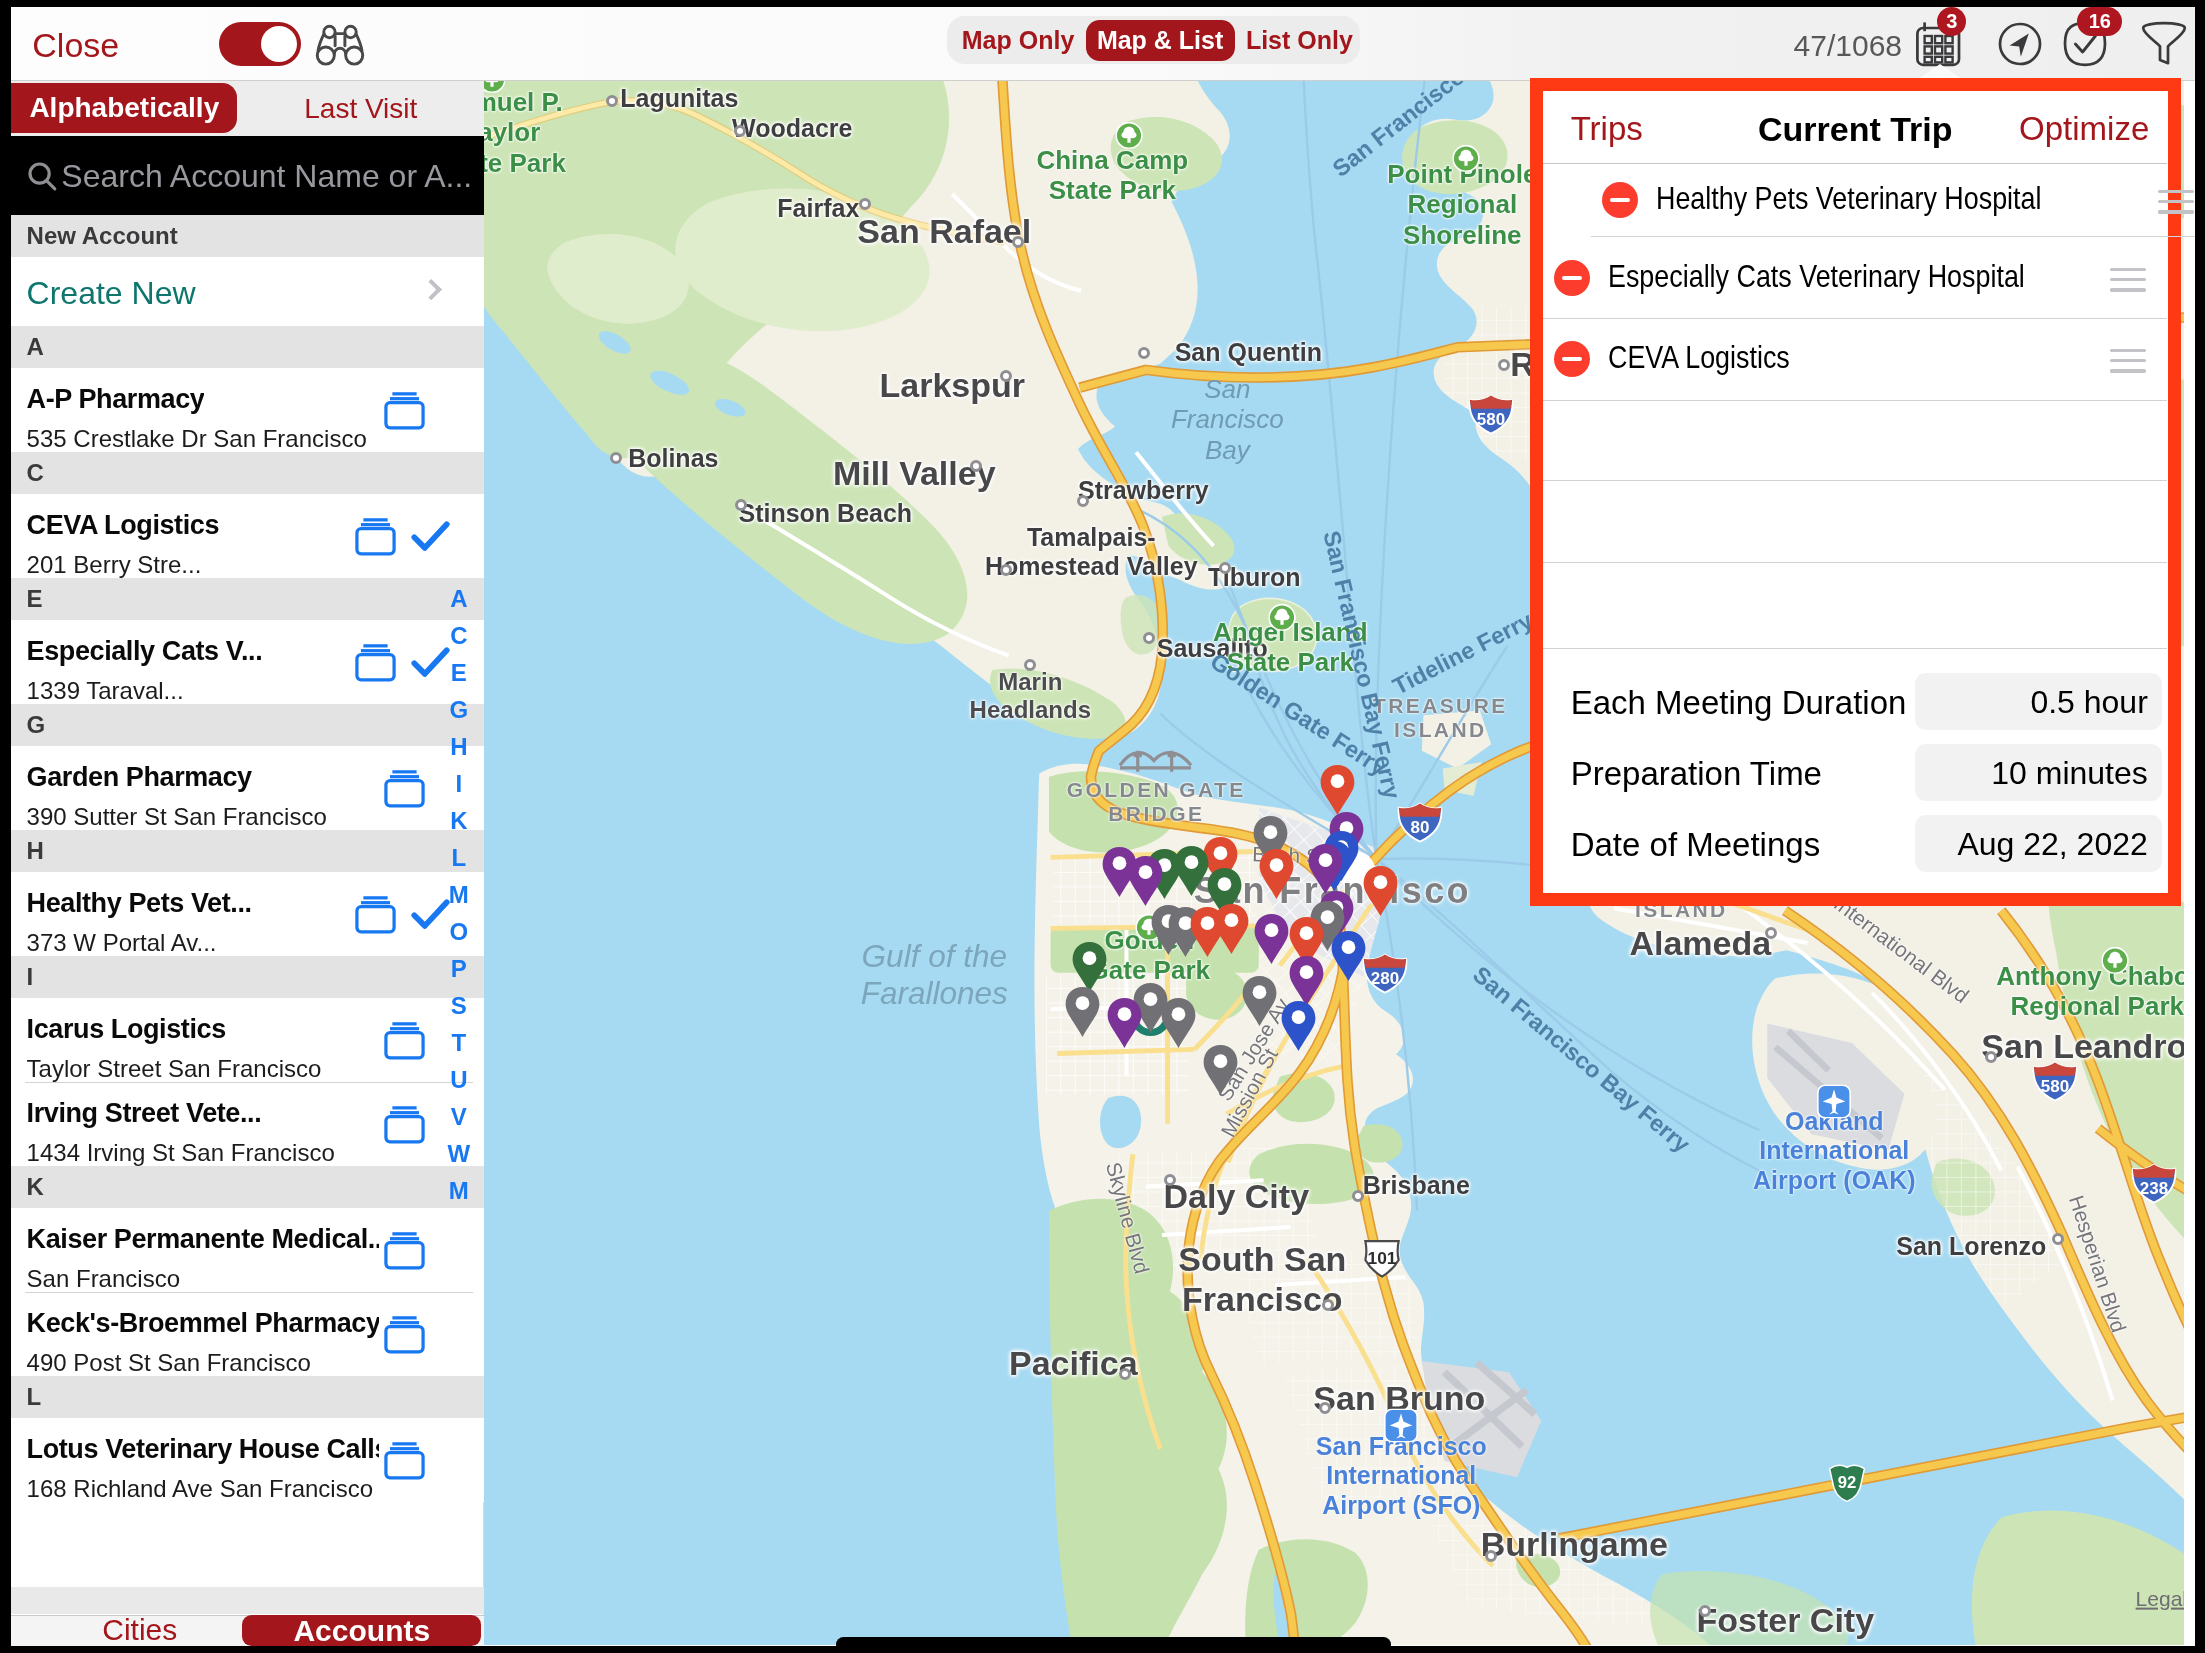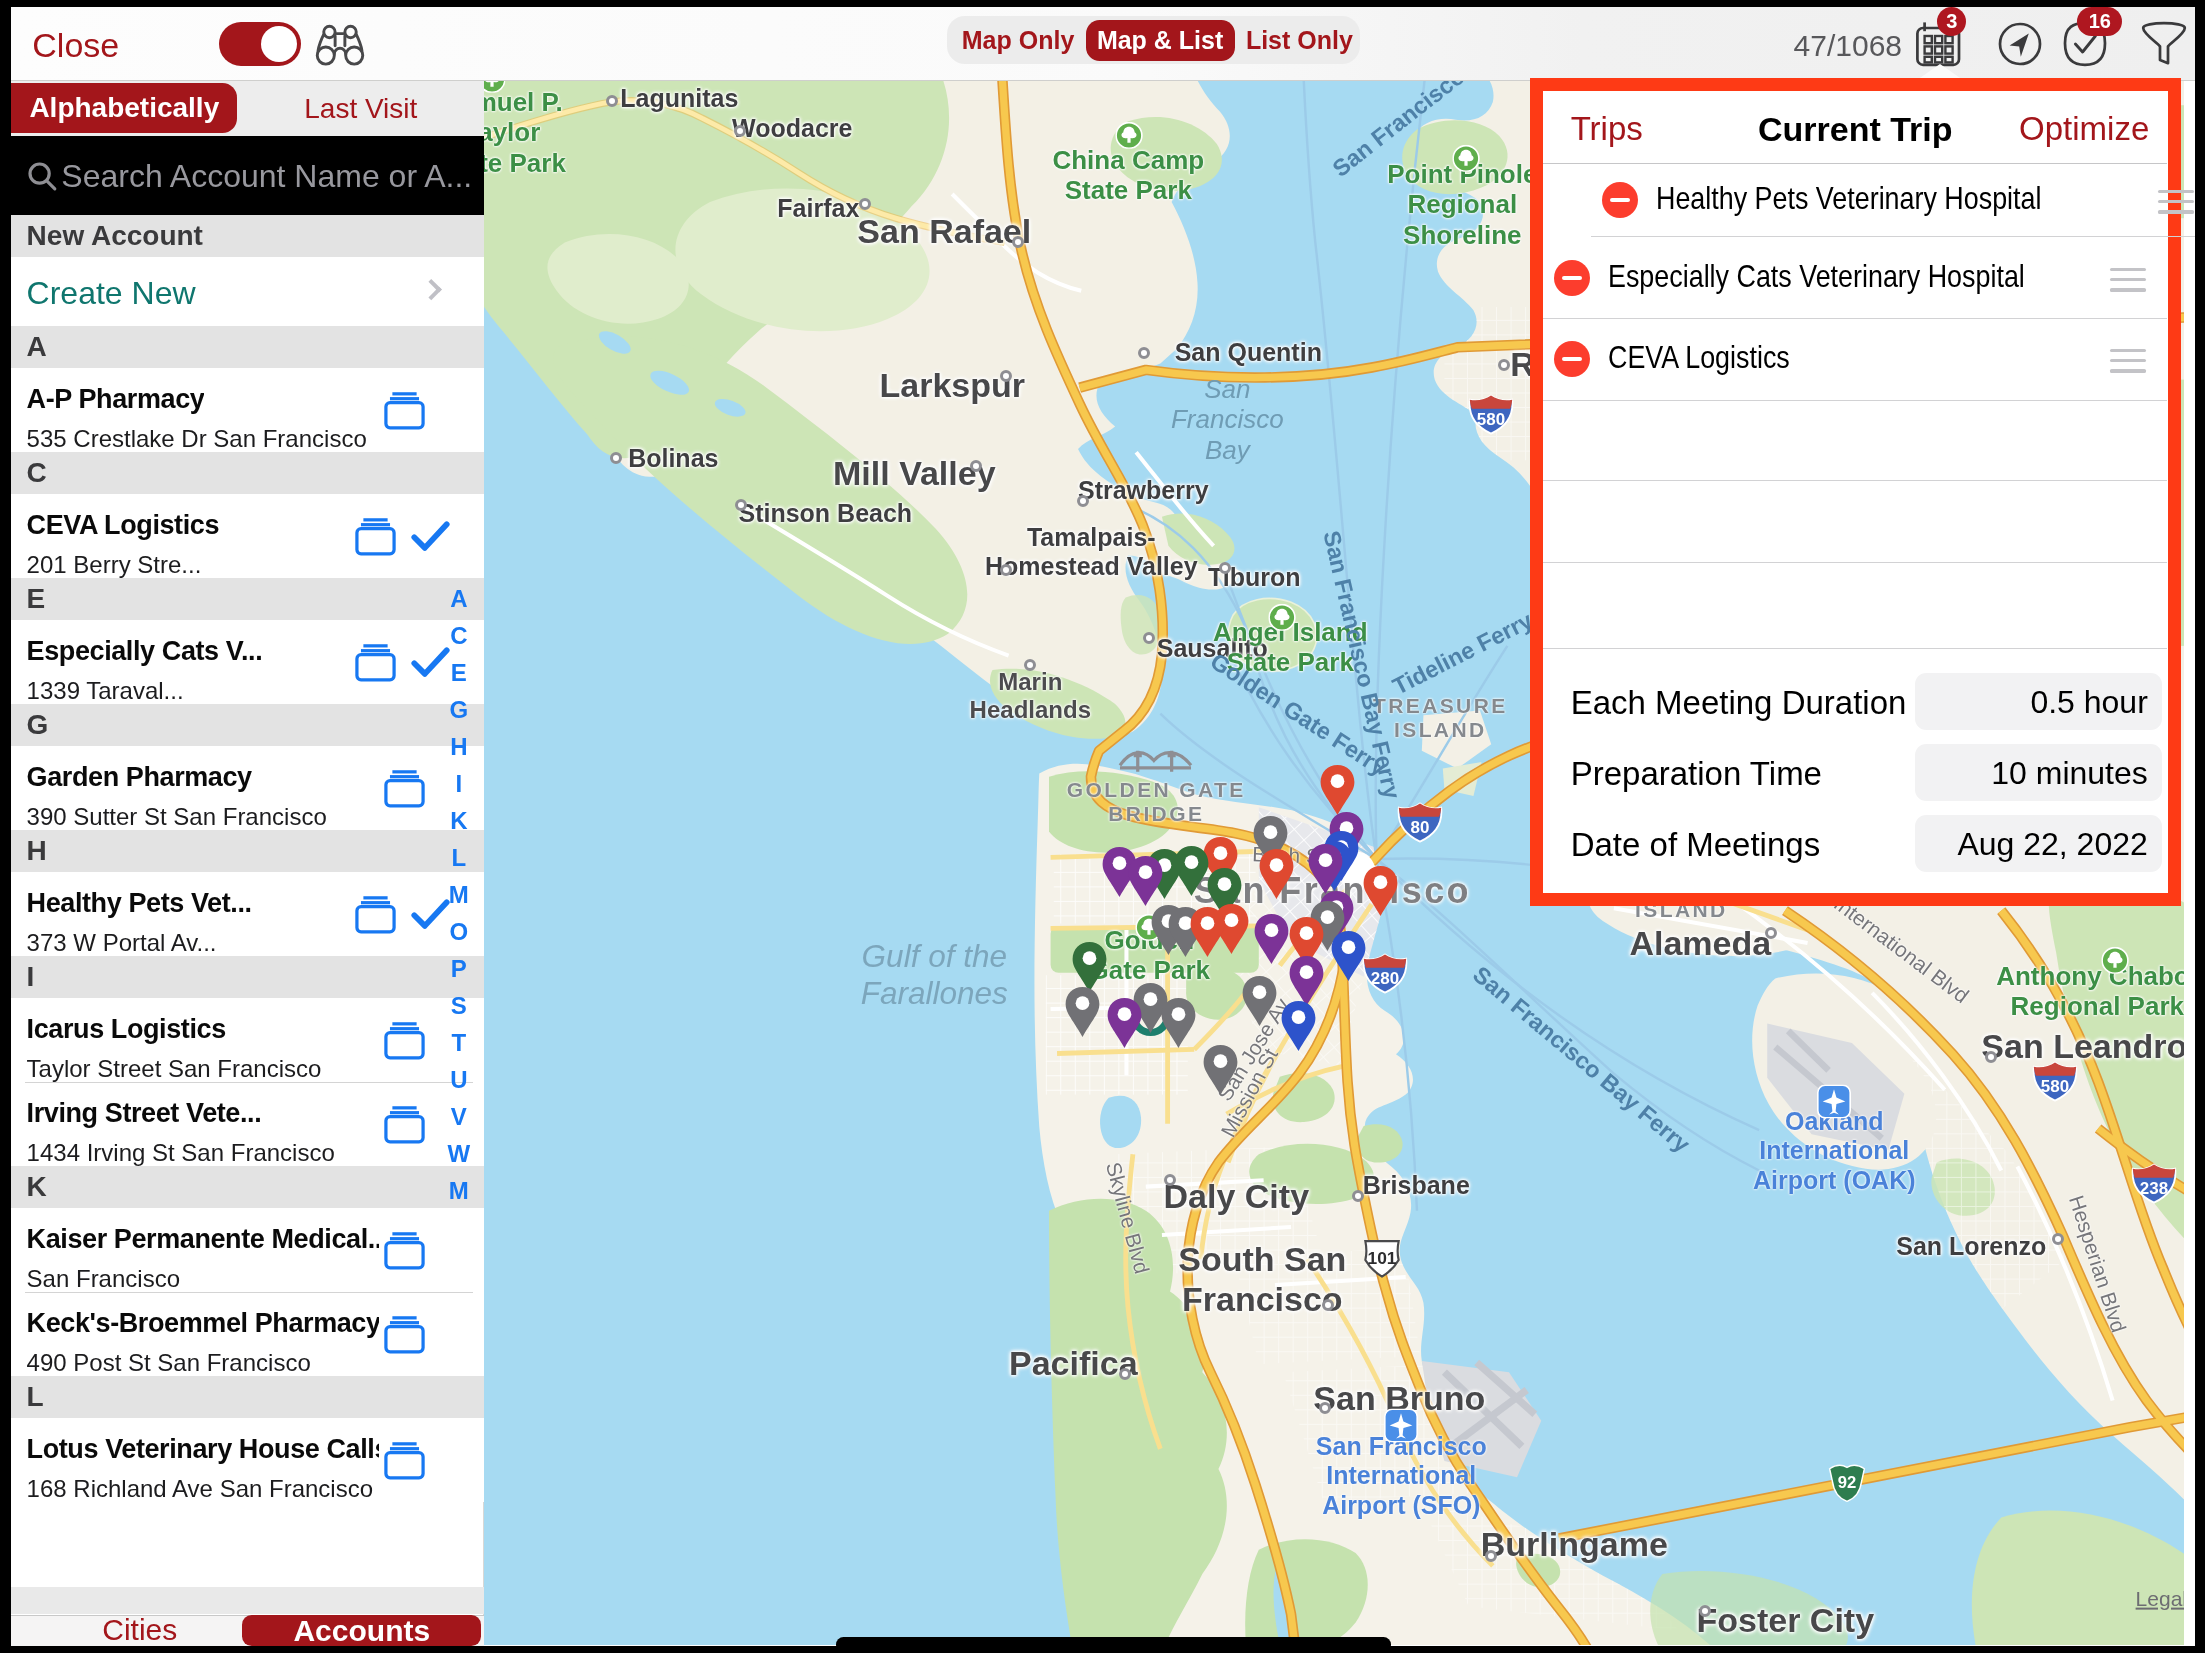--- a/index.html
+++ b/index.html
@@ -27,21 +27,21 @@
   
   .sidebar { position:absolute; left:0; top:74px; width:473px; height:1564px; background:#fff; z-index:30; border-right:0.8px solid #d8d8d6; }
   .sort-tabs { position:relative; width:473px; height:55px; background:#ededed; }
   .sort-tab-sel { position:absolute; left:0; top:2.4px; width:226px; height:50px; background:#A3161B; border-radius:0 14.5px 14.5px 0;
      color:#fff; font-weight:700; font-size:28px; text-align:center; line-height:50px; }
   .sort-tab { position:absolute; left:226px; top:0; width:247px; height:55px; color:#A3161B; font-size:28px; text-align:center; line-height:55px; }
   .search-row { position:relative; width:473px; height:79px; background:#000000; }
   .search-icon { position:absolute; left:14.5px; top:24px; }
   .search-ph { position:absolute; left:50px; top:22.6px; font-size:32px; color:#98989e; }
   .sb-list { position:relative; width:473px; }
-  .sb-hdr { position:relative; height:42px; background:#e3e3e3; color:#3a3a3c; font-weight:700; font-size:28px; line-height:42px; padding-left:15.3px; }
+  .sb-hdr { position:relative; height:42px; background:#e3e3e3; color:#3a3a3c; font-weight:700; font-size:24px; line-height:42px; padding-left:15.3px; }
   .sb-create { position:relative; height:69px; background:#fff; }
   .sb-create .lbl { position:absolute; left:15.3px; top:18px; font-size:32px; color:#0f766e;text-align:center; }
   .sb-create .chev { position:absolute; left:413px; top:21px; width:14.5px; height:14.5px; border-top:4px solid #c0c0c6; border-right:4px solid #c0c0c6; transform:rotate(45deg); margin-top:4.8px; }
   .sb-row { position:relative; height:84px; background:#fff; }
   .sb-row .nm { position:absolute; left:15.3px; top:16px; font-size:27px; font-weight:700; color:#0a0a0a; white-space:nowrap; max-width:352px; overflow:hidden; letter-spacing:-0.4px; }
   .sb-row .ad { position:absolute; left:15.3px; top:57px; font-size:24px; color:#1c1c1e; white-space:nowrap; max-width:355px; overflow:hidden; }
   .sb-row .folder { position:absolute; top:21px; }
   .sb-row .chk { position:absolute; top:27.4px; }
   .sb-sep { position:absolute; left:13.7px; right:11.3px; bottom:0; height:0.8px; background:#d4d4d4; }
   .sb-index { position:absolute; left:429px; top:0; width:37px; z-index:5; }
@@ -369,21 +369,21 @@
         <div class="mdot" style="left: 1020px; top: 284px;"></div>
         <div class="mlabel city-spaced" style="left: 848px; top: 810px;">San Francisco</div>
         <div class="mlabel nbhd" style="left: 956px; top: 638px;">TREASURE
 ISLAND</div>
         <div class="mlabel nbhd" style="left: 1197px; top: 829px;">ISLAND</div>
         <div class="mlabel nbhd" style="left: 672px; top: 722px;">GOLDEN GATE
 BRIDGE</div>
         <div class="mlabel park" style="left: 18px; top: 52px;">Samuel P.
 Taylor
 State Park</div>
-        <div class="mlabel park" style="left: 644px; top: 95px;">China Camp
+        <div class="mlabel park" style="left: 628px; top: 95px;">China Camp
 State Park</div>
         <div class="mlabel park" style="left: 806px; top: 567px;">Angel Island
 State Park</div>
         <div class="mlabel park" style="left: 978px; top: 124px;">Point Pinole
 Regional
 Shoreline</div>
         <div class="mlabel park" style="left: 1613px; top: 911px;">Anthony Chabot
 Regional Park</div>
         <div class="mlabel park" style="left: 665px; top: 875px;">Golden
 Gate Park</div>

